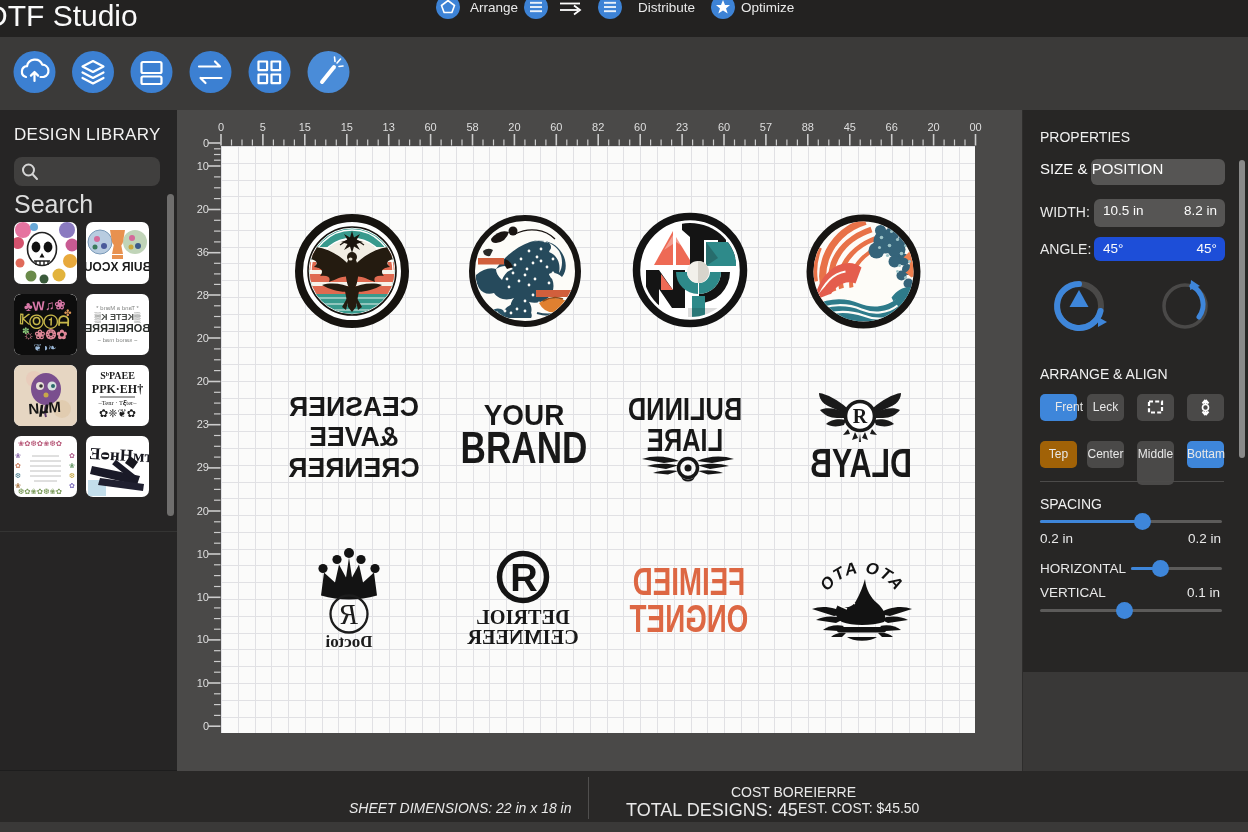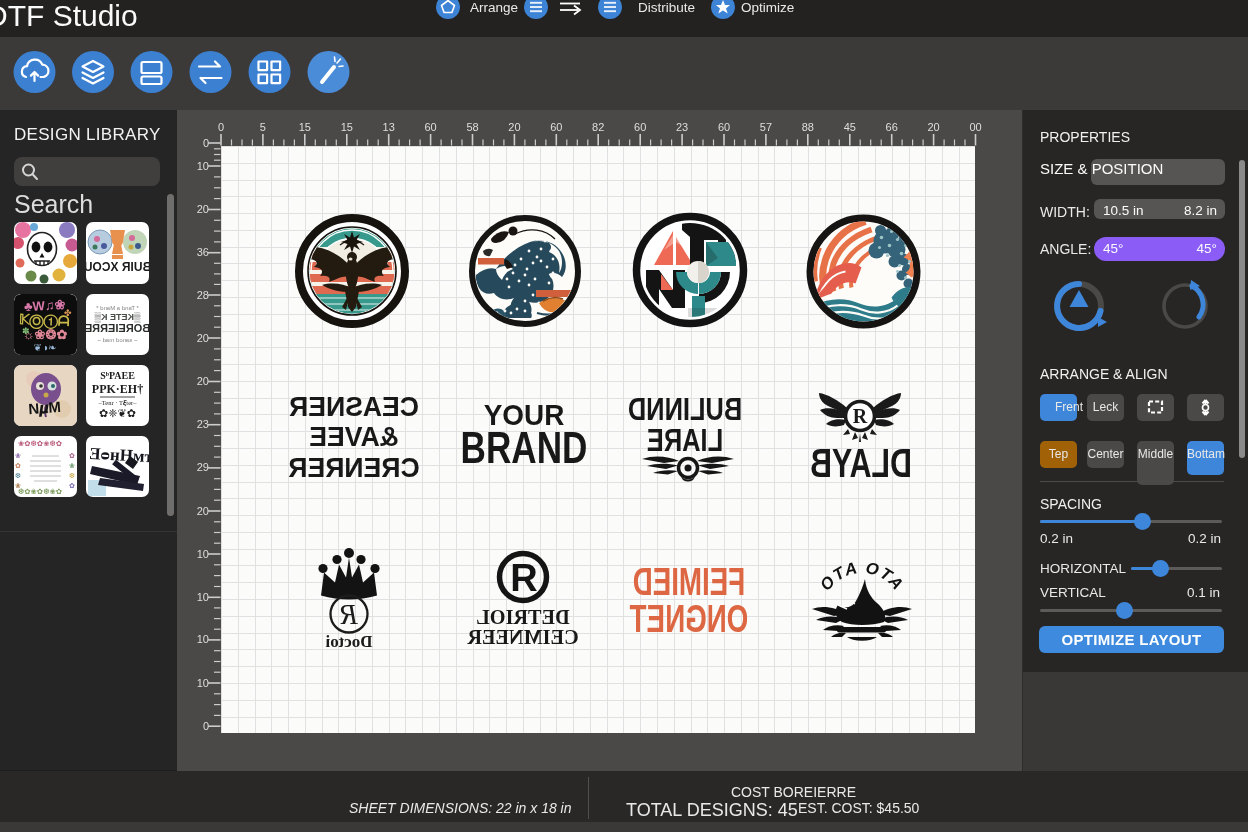--- a/index.html
+++ b/index.html
@@ -613,23 +613,23 @@
   <path d="M-15 31 a17 7 0 0 0 30 0 z"></path>
 </g>
     </svg>
 
 <div class="abs" style="left:1022px;top:110px;width:226px;height:661px;background:#393837;border-left:1px solid #2e2d2c"></div>
 <div class="abs" style="left:1023px;top:110px;width:225px;height:562px;background:#272625"></div>
 <div class="abs" style="left:1040px;top:129px;color:#f0f0f0;font-size:14px;">PROPERTIES</div>
 <div class="abs" style="left:1091px;top:159px;width:134px;height:26px;background:#565554;border-radius:6px;"></div>
 <div class="abs" style="left:1040px;top:160px;color:#fbfbfb;font-size:15px;">SIZE &amp; POSITION</div>
 <div class="abs lbl" style="left:1040px;top:204px;font-size:14px;">WIDTH:</div>
-<div class="abs" style="left:1094px;top:199px;width:131px;height:20px;background:#565554;border-radius:6px;color:#fbfbfb;font-size:13.5px;line-height:24px;"><span style="margin-left:9px;">10.5 in</span><span style="float:right;margin-right:8px;">8.2 in</span></div>
+<div class="abs" style="left:1094px;top:199px;width:131px;height:28px;background:#565554;border-radius:6px;color:#fbfbfb;font-size:13.5px;line-height:24px;"><span style="margin-left:9px;">10.5 in</span><span style="float:right;margin-right:8px;">8.2 in</span></div>
 <div class="abs lbl" style="left:1040px;top:241px;font-size:14px;">ANGLE:</div>
-<div class="abs" style="left:1094px;top:237px;width:131px;height:24px;background:#8b5cf6;border-radius:12px;color:#fbfbfb;font-size:13.5px;line-height:24px;"><span style="margin-left:9px;">45°</span><span style="float:right;margin-right:8px;">45°</span></div>
+<div class="abs" style="left:1094px;top:237px;width:131px;height:24px;background:#1d4ed8;border-radius:6px;color:#fbfbfb;font-size:13.5px;line-height:24px;"><span style="margin-left:9px;">45°</span><span style="float:right;margin-right:8px;">45°</span></div>
 
 <svg class="abs" style="left:1046px;top:273px" width="180" height="66" viewBox="0 0 180 66">
   <circle cx="33" cy="33" r="22" fill="none" stroke="#4a4948" stroke-width="6"></circle>
   <path d="M33 11 a22 22 0 1 0 21.5 27" fill="none" stroke="#3e86da" stroke-width="6" stroke-linecap="round"></path>
   <path d="M33 17 l9.5 17 h-19 z" fill="#3e86da"></path>
   <path d="M52 44 l9 5 l-9 5 z" fill="#3e86da"></path>
   <circle cx="139" cy="33" r="21" fill="none" stroke="#4a4948" stroke-width="3.5"></circle>
   <path d="M146 13 a21 21 0 0 1 7 31" fill="none" stroke="#3e86da" stroke-width="5" stroke-linecap="round"></path>
   <path d="M145 7 l9 6 l-10 4 z" fill="#3e86da"></path>
 </svg>
@@ -639,38 +639,37 @@
 <div class="abs" style="left:1137px;top:394px;width:37px;height:27px;background:#4a4948;border-radius:5px;"><svg width="37" height="27" viewBox="0 0 37 27">
         <rect x="12" y="7.5" width="13" height="11" fill="none" stroke="#fff" stroke-width="2.2" stroke-dasharray="4 2.2"></rect>
       </svg></div>
 <div class="abs" style="left:1187px;top:394px;width:37px;height:27px;background:#4a4948;border-radius:5px;"><svg width="37" height="27" viewBox="0 0 37 27">
         <path d="M18.5 6 v15 m0 -15 l-3 3.5 m3 -3.5 l3 3.5 m-3 11.5 l-3 -3.5 m3 3.5 l3 -3.5" stroke="#fff" stroke-width="2" fill="none"></path>
         <circle cx="18.5" cy="13.5" r="3" fill="#4a4948" stroke="#fff" stroke-width="1.6"></circle>
       </svg></div>
 <div class="abs" style="left:1040px;top:441px;width:37px;height:27px;background:#a16207;border-radius:5px;color:#e8e8e8;font-size:12px;text-align:center;line-height:27px;">Tep</div>
 <div class="abs" style="left:1087px;top:441px;width:37px;height:27px;background:#4a4948;border-radius:5px;color:#e8e8e8;font-size:12px;text-align:center;line-height:27px;">Center</div>
 <div class="abs" style="left:1137px;top:441px;width:37px;height:44px;background:#4a4948;border-radius:5px;color:#e8e8e8;font-size:12px;text-align:center;line-height:27px;">Middle</div>
-<div class="abs" style="left:1187px;top:441px;width:37px;height:34px;background:#3e86da;border-radius:5px;color:#e8e8e8;font-size:12px;text-align:center;line-height:27px;">Bottam</div>
+<div class="abs" style="left:1187px;top:441px;width:37px;height:27px;background:#3e86da;border-radius:5px;color:#e8e8e8;font-size:12px;text-align:center;line-height:27px;">Bottam</div>
 <div class="abs" style="left:1040px;top:481px;width:184px;height:1px;background:#4c4b4a"></div>
 <div class="abs" style="left:1040px;top:496px;color:#f0f0f0;font-size:14px;">SPACING</div>
 
 <div class="abs" style="left:1040px;top:520px;width:182px;height:3px;background:#5c5b5a;border-radius:2px;"></div>
 <div class="abs" style="left:1040px;top:520px;width:102px;height:3px;background:#3e86da;border-radius:2px;"></div>
 <div class="abs" style="left:1134px;top:513px;width:17px;height:17px;background:#3e86da;border-radius:50%;"></div>
 <div class="abs lbl" style="left:1040px;top:531px;font-size:13.5px;">0.2 in</div>
 <div class="abs lbl" style="left:1188px;top:531px;font-size:13.5px;">0.2 in</div>
 <div class="abs lbl" style="left:1040px;top:561px;font-size:13.5px;">HORIZONTAL</div>
 <div class="abs" style="left:1131px;top:567px;width:91px;height:3px;background:#5c5b5a;border-radius:2px;"></div>
 <div class="abs" style="left:1131px;top:567px;width:29px;height:3px;background:#3e86da;border-radius:2px;"></div>
 <div class="abs" style="left:1152px;top:560px;width:17px;height:17px;background:#3e86da;border-radius:50%;"></div>
 <div class="abs lbl" style="left:1040px;top:585px;font-size:13.5px;">VERTICAL</div>
 <div class="abs lbl" style="left:1187px;top:585px;font-size:13.5px;">0.1 in</div>
 <div class="abs" style="left:1040px;top:609px;width:182px;height:3px;background:#5c5b5a;border-radius:2px;"></div>
 <div class="abs" style="left:1116px;top:602px;width:17px;height:17px;background:#3e86da;border-radius:50%;"></div>
-<div class="abs" style="left:1039px;top:626px;width:185px;height:27px;background:#3e8ade;border-radius:6px;color:#fff;font-size:15px;font-weight:bold;text-align:center;line-height:27px;letter-spacing:0.3px;">OPTIMIZE LAYOUT</div>
 <div class="abs" style="left:1239px;top:160px;width:6px;height:298px;background:#8a8a8a;border-radius:3px;"></div>
 
 <div class="abs" style="left:0;top:771px;width:1248px;height:61px;background:#292827"></div>
 <div class="abs" style="left:0;top:822px;width:1248px;height:10px;background:#3a3938"></div>
 <div class="abs" style="left:588px;top:777px;width:1px;height:42px;background:#504f4e"></div>
 <div class="abs lbl" style="left:349px;top:800px;font-size:14px;font-style:italic;">SHEET DIMENSIONS: 22 in x 18 in</div>
 <div class="abs lbl" style="left:731px;top:784px;font-size:14px;">COST BOREIERRE</div>
 <div class="abs lbl" style="left:626px;top:800px;font-size:18px;">TOTAL DESIGNS: 45</div>
 <div class="abs lbl" style="left:798px;top:800px;font-size:14px;">EST. COST: $45.50</div>
 

